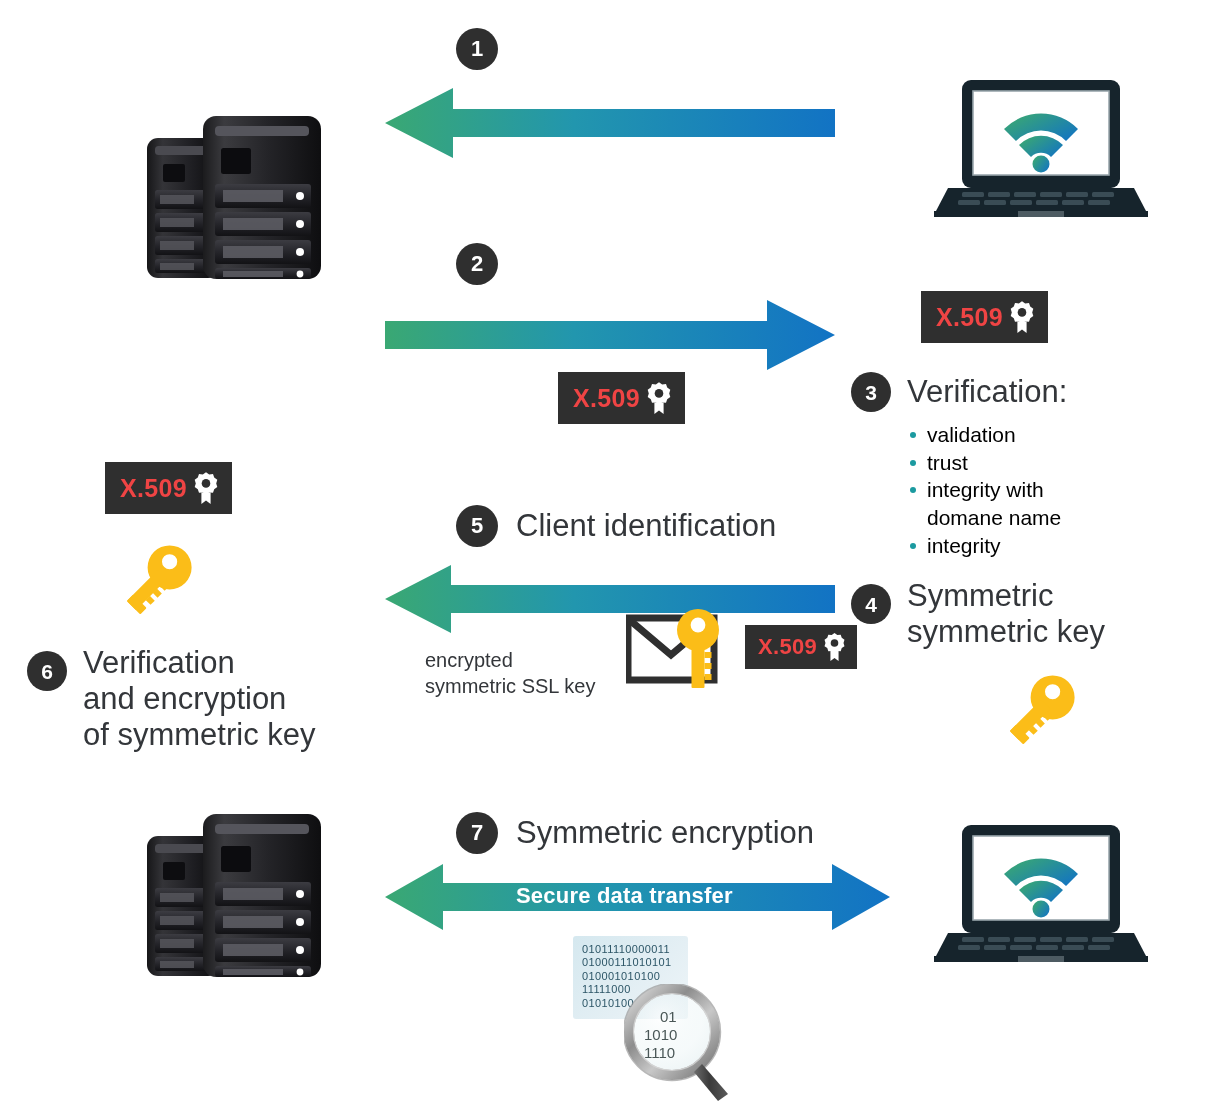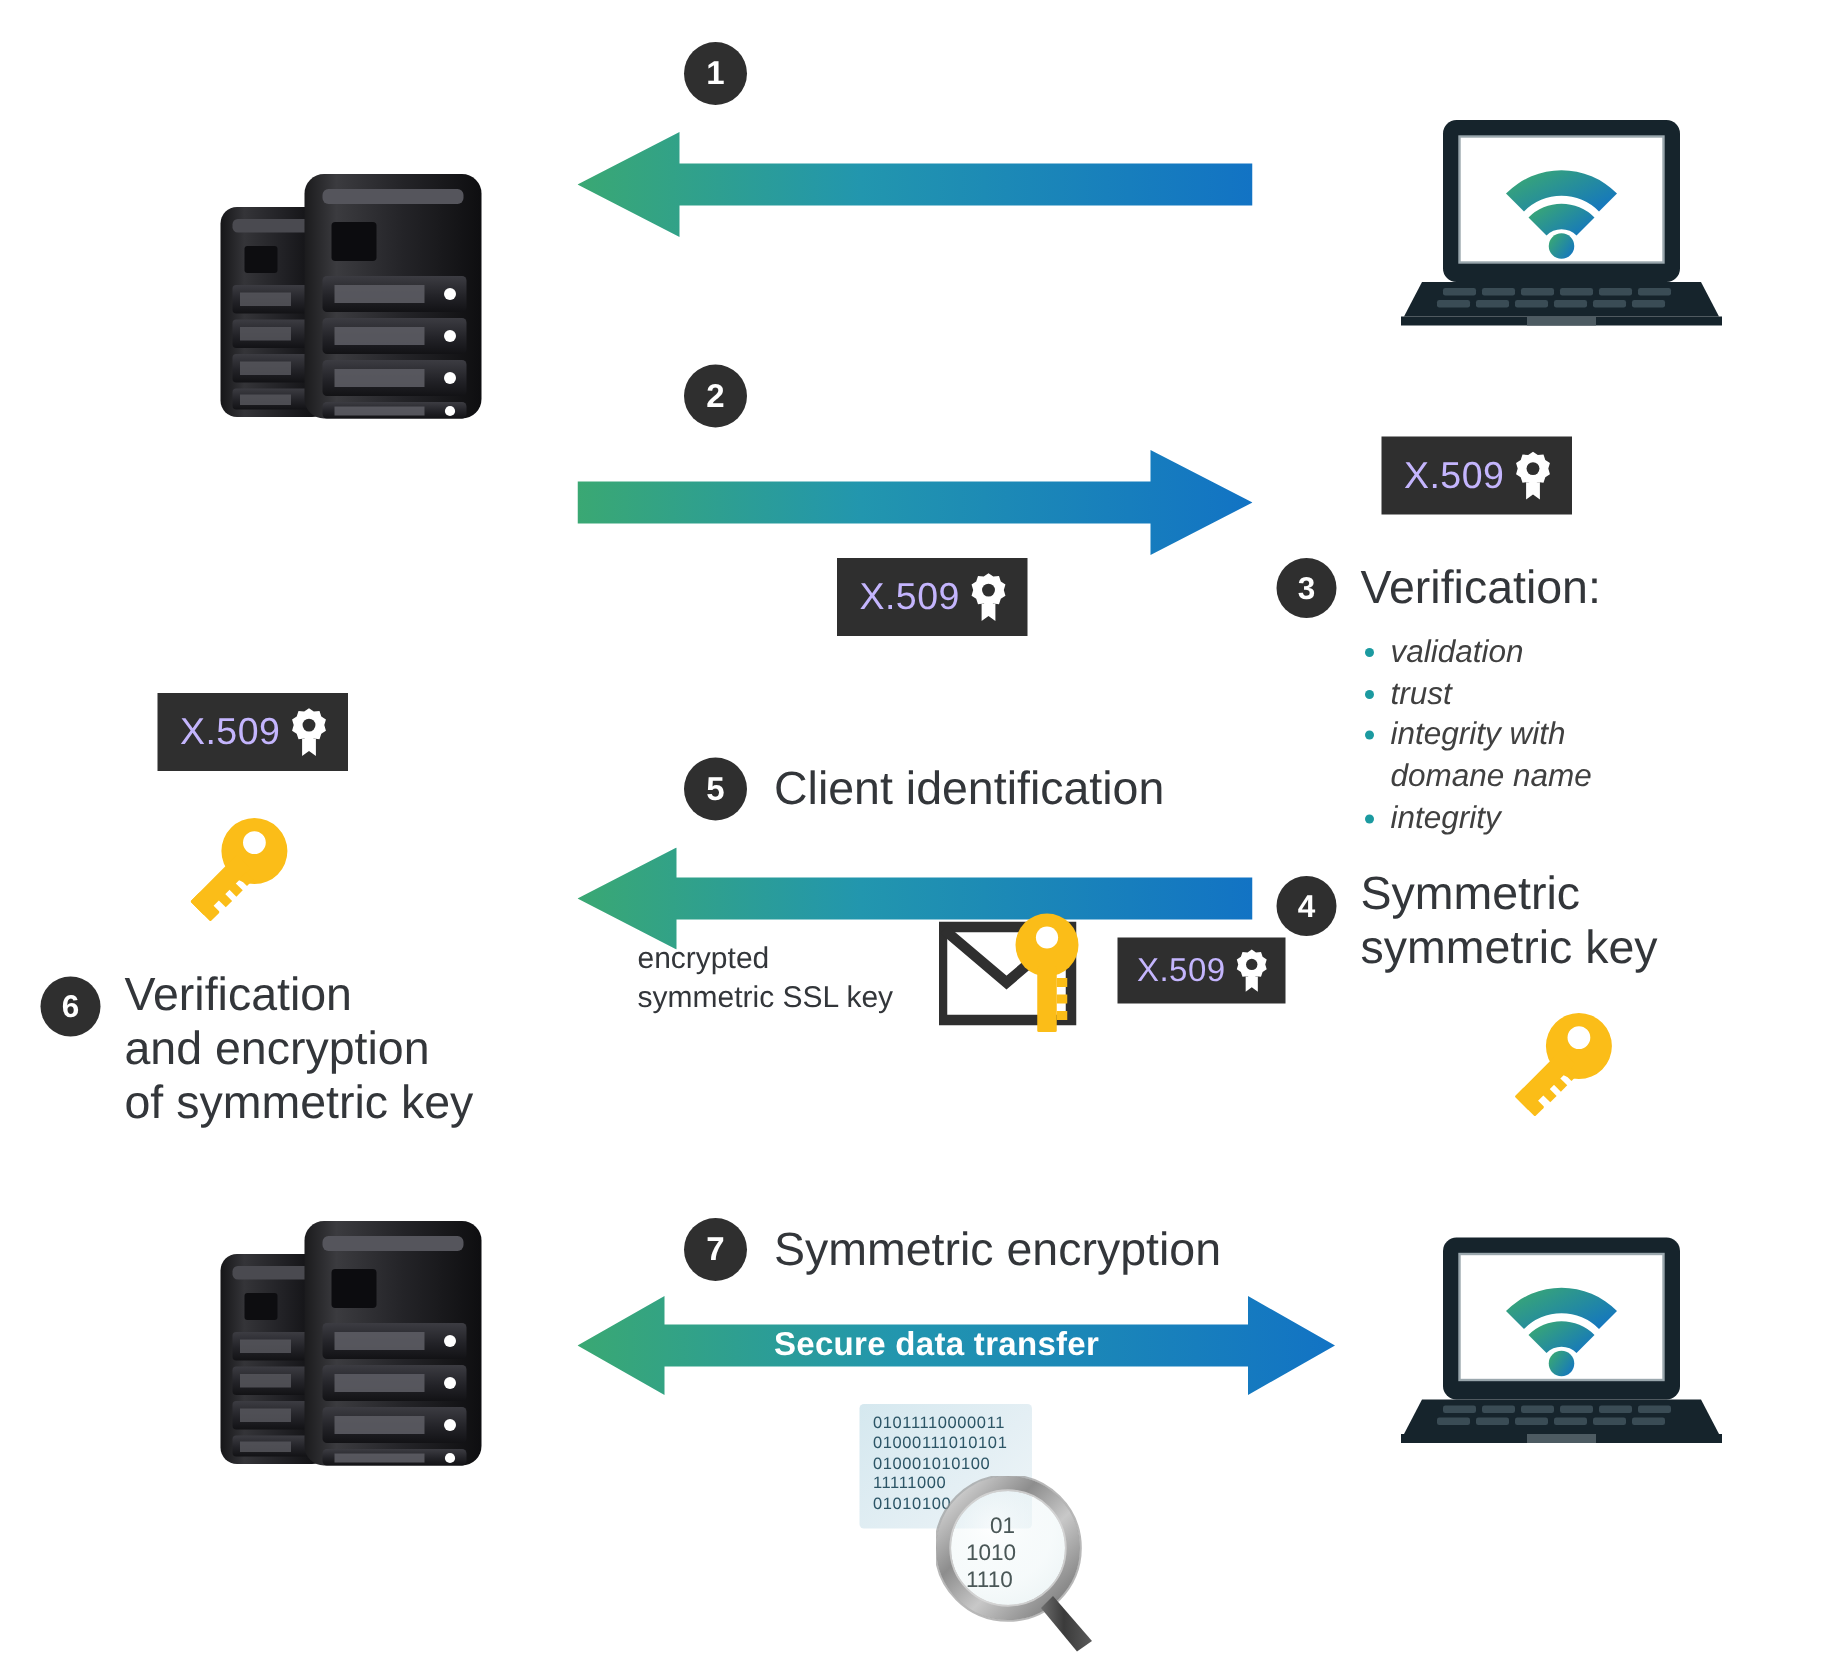--- a/index.html
+++ b/index.html
@@ -46,42 +46,41 @@
 
   
   .cert-badge {
     background: #2f2f2f;
     display: flex;
     align-items: center;
     gap: 6px;
     padding: 9px 13px 9px 15px;
   }
   .cert-badge .cert-text {
-    color: #c4b5fd;
-    font-weight: 400;
+    color: #ef4444;
+    font-weight: 700;
     font-size: 25px;
     letter-spacing: .3px;
     line-height: 1;
   }
   .cert-badge svg { display: block; }
 
   
   .verif-list {
     list-style: none;
     margin: 0;
     padding: 0;
   }
   .verif-list li {
     font-size: 21px;
-    color: #404040;
+    color: #000000;
     line-height: 1.32;
     padding-left: 20px;
     position: relative;
     white-space: pre-line;
-    font-style: italic;
   }
   .verif-list li::before {
     content: "";
     position: absolute;
     left: 3px; top: 11px;
     width: 6px; height: 6px;
     border-radius: 50%;
     background: #1b9aa0;
   }
 
@@ -329,21 +328,21 @@
     <div class="step-circle">5</div>
     <div class="step-label">Client identification</div>
   </div>
 
   <div class="abs arrow-wrap" style="left:385px; top:565px;">
     <svg width="450" height="68" viewBox="0 0 450 68">
       <path d="M0,34 L66,0 L66,20 L450,20 L450,48 L66,48 L66,68 Z" fill="url(#tealBlue)"></path>
     </svg>
   </div>
 
-  <div class="abs plain-text" style="left:425px; top:626px;">encrypted
+  <div class="abs plain-text" style="left:425px; top:647px;">encrypted
 symmetric SSL key</div>
 
   <div class="abs" style="left:626px; top:608px;">
     <svg width="110" height="82" viewBox="0 0 110 82">
       <rect x="2" y="10" width="86" height="62" fill="none" stroke="#2f2f2f" stroke-width="7"></rect>
       <path d="M6,14 L45,47 L84,14" fill="none" stroke="#2f2f2f" stroke-width="7" stroke-linecap="square"></path>
       <g fill="#fbbd18">
         <circle cx="72" cy="22" r="21"></circle>
         <circle cx="72" cy="17" r="7.4" fill="#ffffff"></circle>
         <rect x="65.5" y="36" width="13" height="44" rx="1"></rect>

